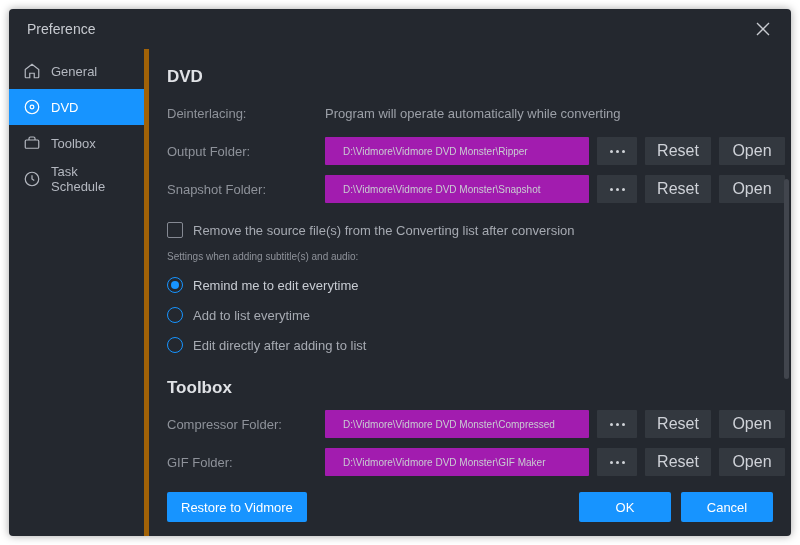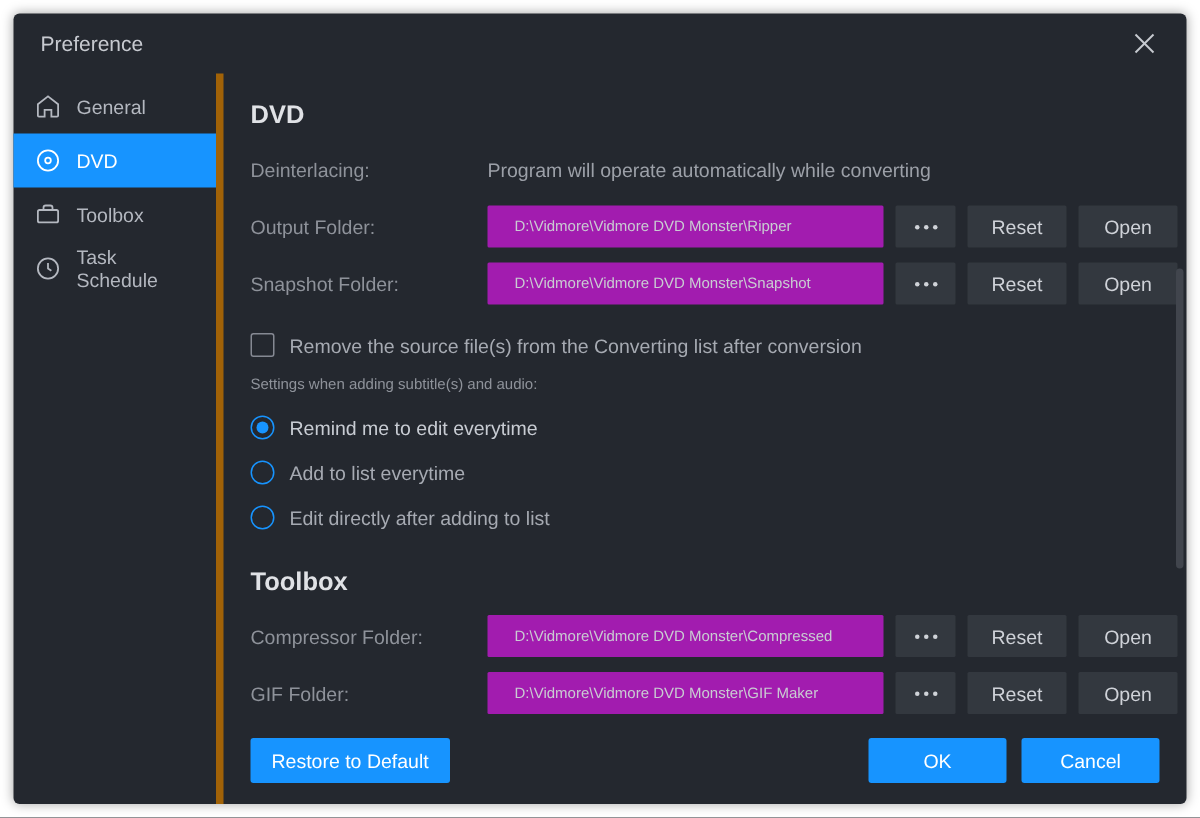--- a/index.html
+++ b/index.html
@@ -132,21 +132,21 @@
     cursor: pointer;
     color: #d0d3d8;
     border-radius: 1px;
   }
   .btn {
     width: 66px; height: 28px;
     background: #33383f;
     color: #cfd2d8;
     display: flex; align-items: center; justify-content: center;
     cursor: pointer;
-    font-size: 13px;
+    font-size: 16px;
     border-radius: 1px;
   }
 
   .check-row, .radio-row {
     display: flex;
     align-items: center;
     gap: 10px;
     min-height: 30px;
     cursor: pointer;
     color: #a6aab2;
@@ -350,21 +350,21 @@
                 <span></span>
               </div>
           </div>
           <div class="btn">Reset</div>
           <div class="btn">Open</div>
         </div>
 
       </div>
 
       <div class="footer">
-        <div class="btn-primary">Restore to Default</div>
+        <div class="btn-primary">Restore to Vidmore</div>
         <div class="spacer"></div>
         <div class="btn-primary wide">OK</div>
         <div class="btn-primary wide">Cancel</div>
       </div>
     </div>
 
   </div>
 </div>
 
 </body></html>

